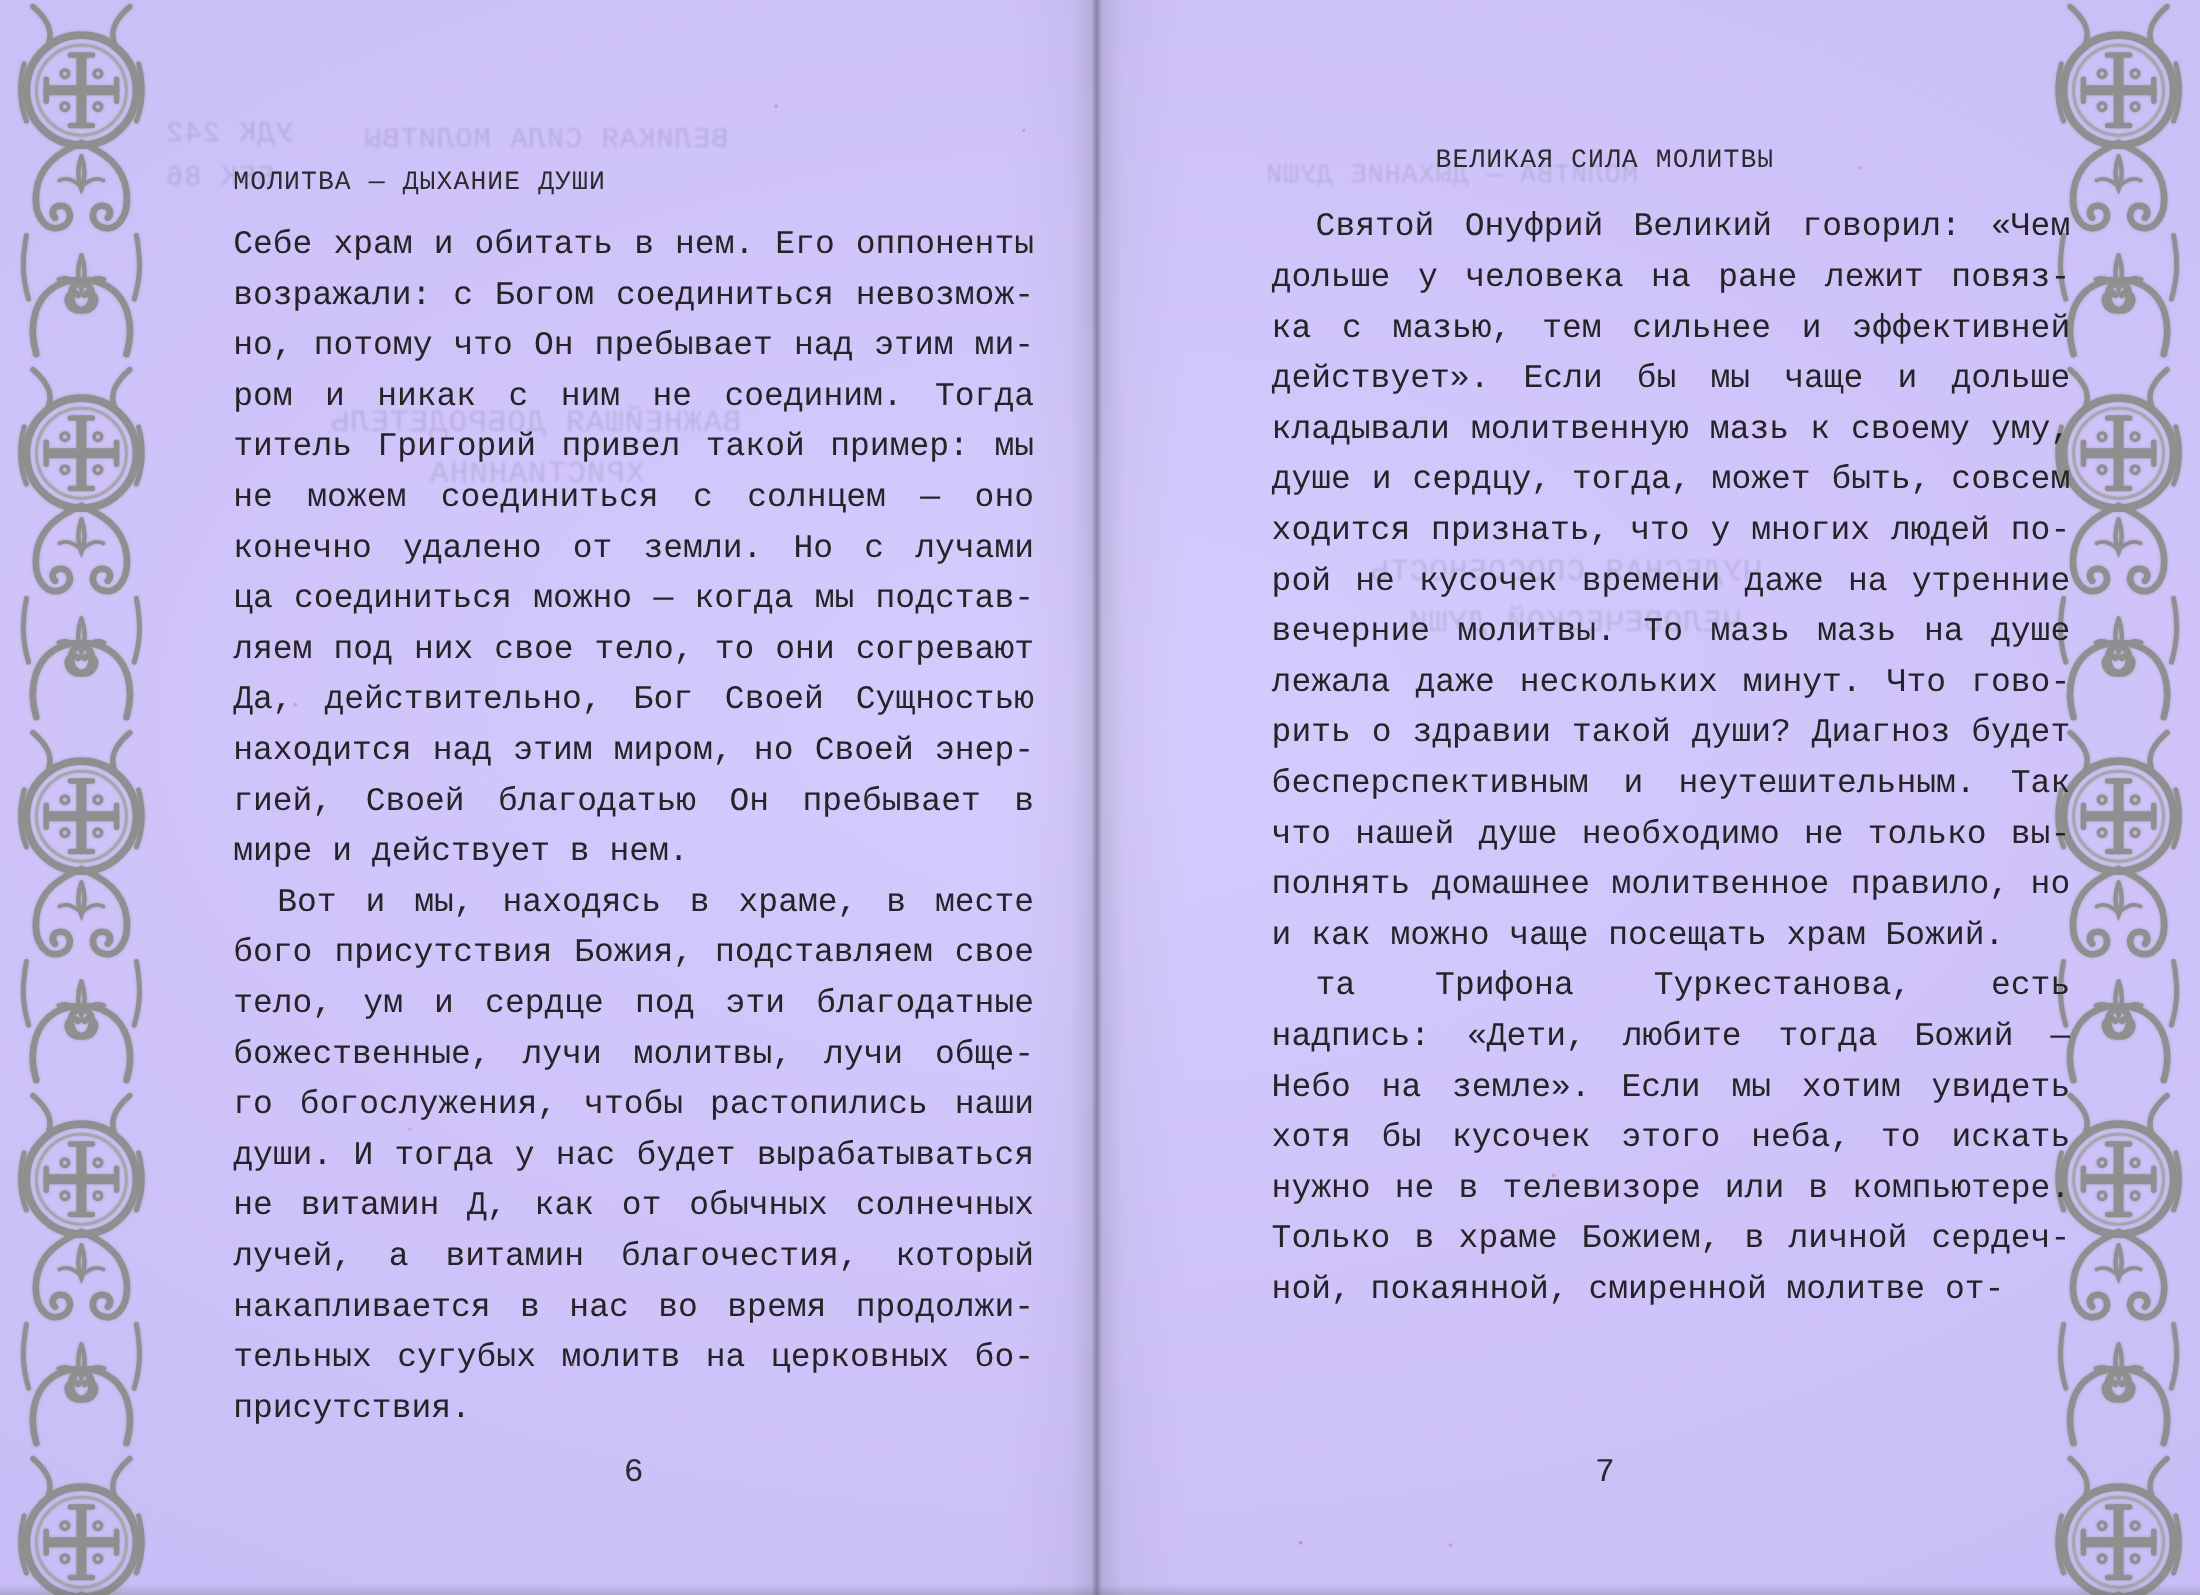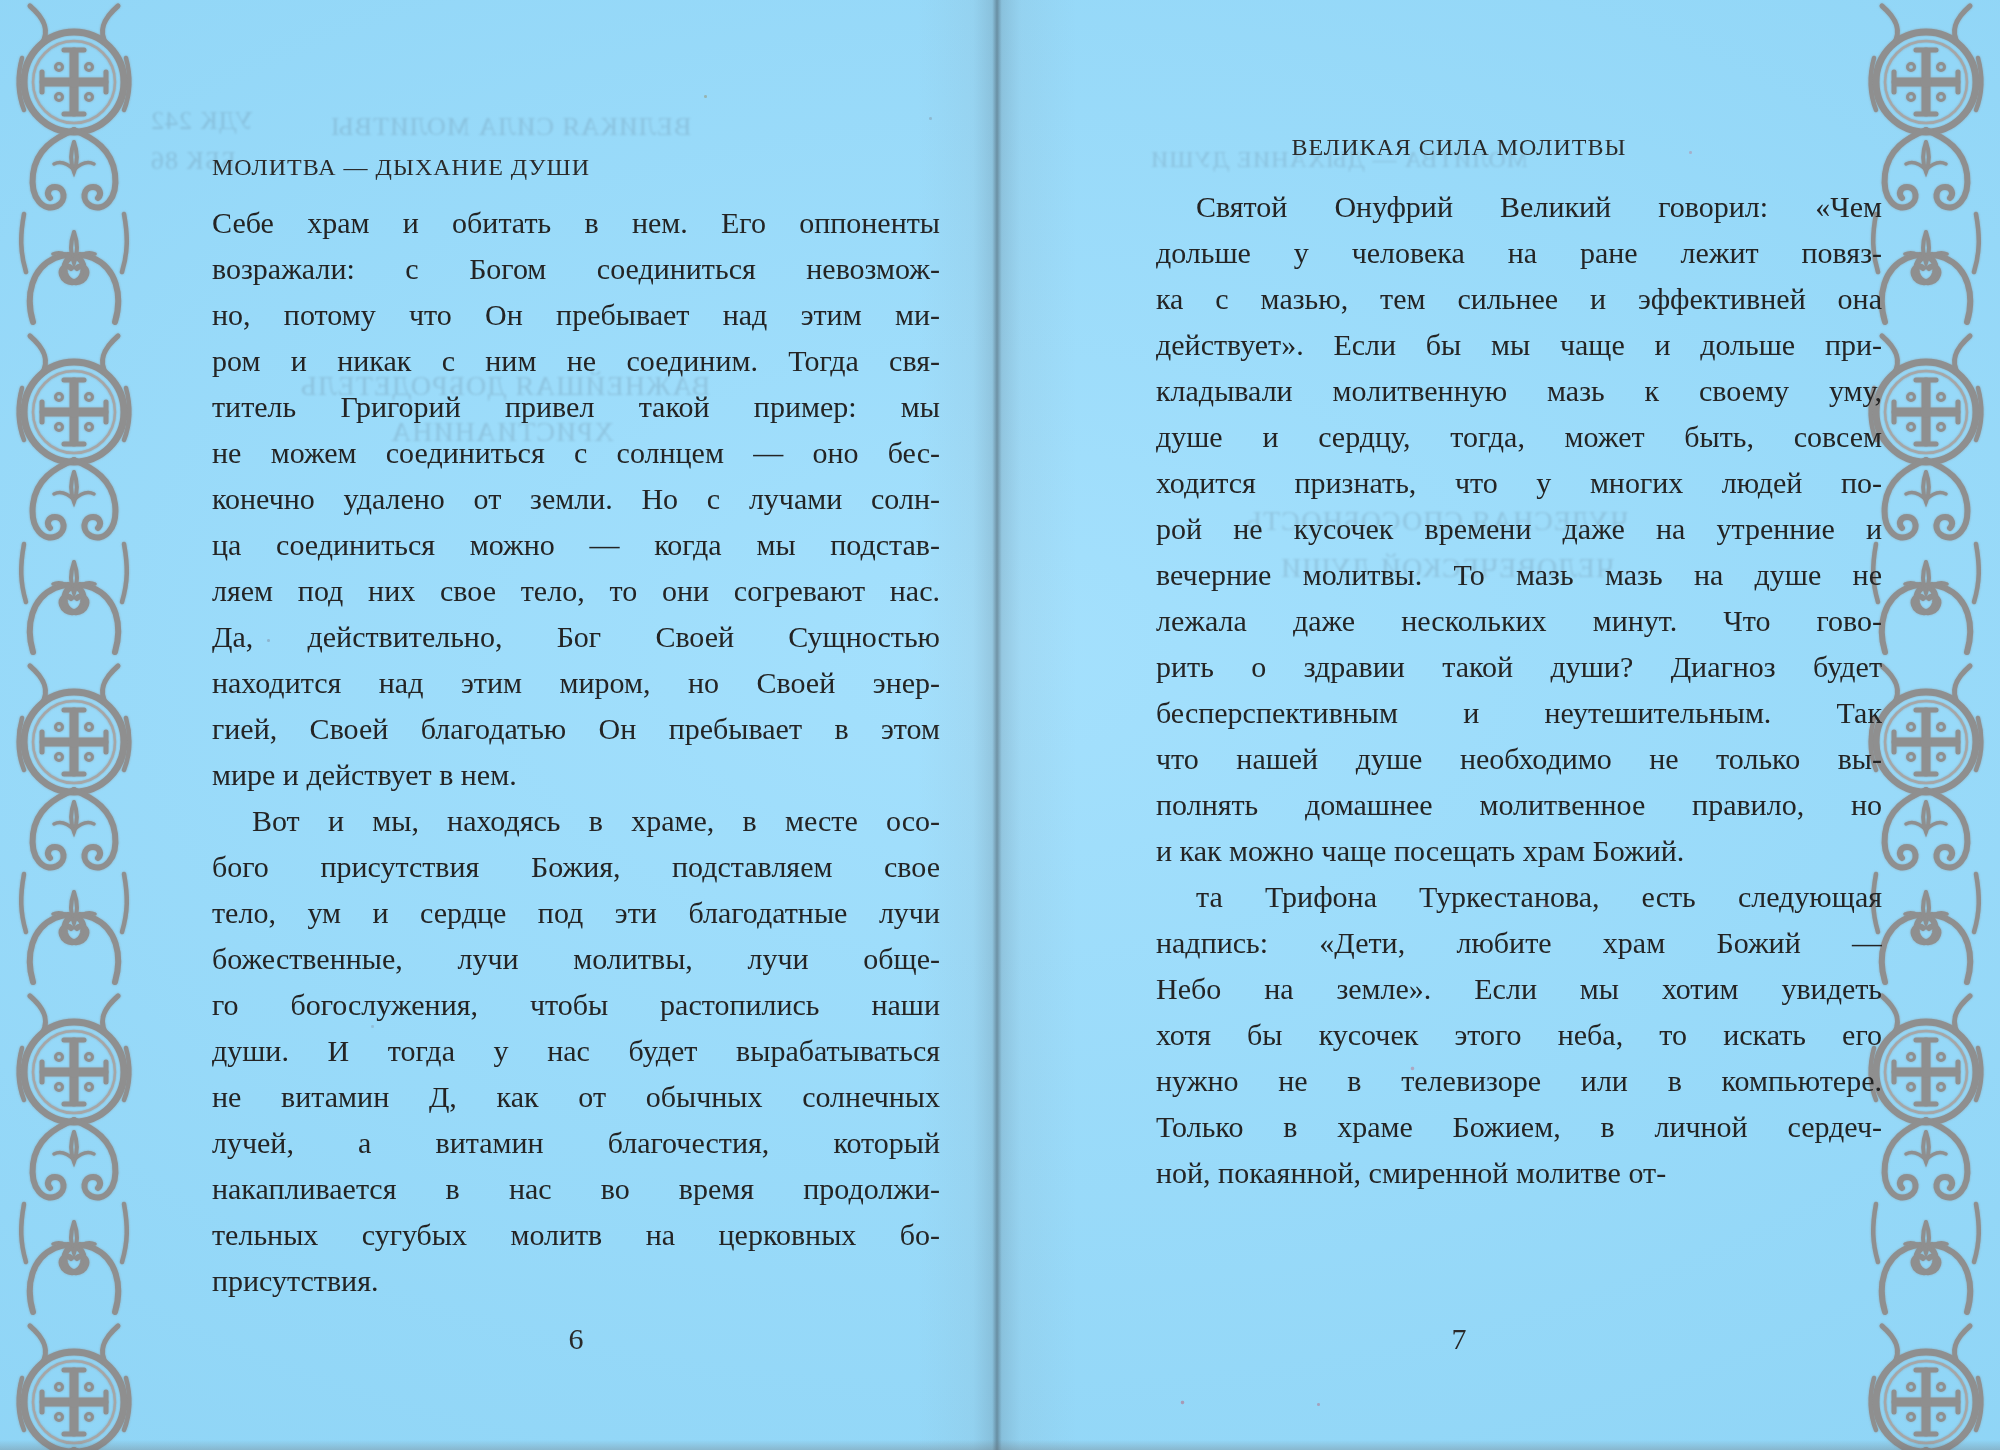--- a/index.html
+++ b/index.html
@@ -1,19 +1,19 @@
 <!DOCTYPE html>
 <html lang="ru"><head>
 <meta charset="utf-8">
 <style>
   html,body { margin:0; padding:0; background:#6f6f6f; }
   .book {
     position:relative; width:2000px; height:1450px;
-    background:#7dd3fc; overflow:hidden;
-    font-family:Liberation Serif, serif;
+    background:#c4b5fd; overflow:hidden;
+    font-family:Liberation Mono, monospace;
     color:#242424;
   }
   .paper-tone {
     position:absolute; inset:0; pointer-events:none;
     background: radial-gradient(120% 100% at 50% 45%, rgba(255,255,255,.30), rgba(188,188,186,.14));
   }
   
   .border-wrap { position:absolute; top:0; width:128px; height:1450px; }
   .border-wrap.left  { left:10px; }
   .border-wrap.right { right:10px; transform:scaleX(-1); }
@@ -185,21 +185,21 @@
         <div class="line">вечерние молитвы. То мазь мазь на душе не</div>
         <div class="line">лежала даже нескольких минут. Что гово-</div>
         <div class="line">рить о здравии такой души? Диагноз будет</div>
         <div class="line">бесперспективным и неутешительным. Так</div>
         <div class="line">что нашей душе необходимо не только вы-</div>
         <div class="line">полнять домашнее молитвенное правило, но</div>
         <div class="line last">и как можно чаще посещать храм Божий.</div>
       </div>
       <div class="para indent">
         <div class="line">та Трифона Туркестанова, есть следующая</div>
-        <div class="line">надпись: «Дети, любите храм Божий —</div>
+        <div class="line">надпись: «Дети, любите тогда Божий —</div>
         <div class="line">Небо на земле». Если мы хотим увидеть</div>
         <div class="line">хотя бы кусочек этого неба, то искать его</div>
         <div class="line">нужно не в телевизоре или в компьютере.</div>
         <div class="line">Только в храме Божием, в личной сердеч-</div>
         <div class="line last">ной, покаянной, смиренной молитве от-</div>
       </div>
     </div>
   <div class="page-number right">7</div>
 
   <div class="gutter"></div>

